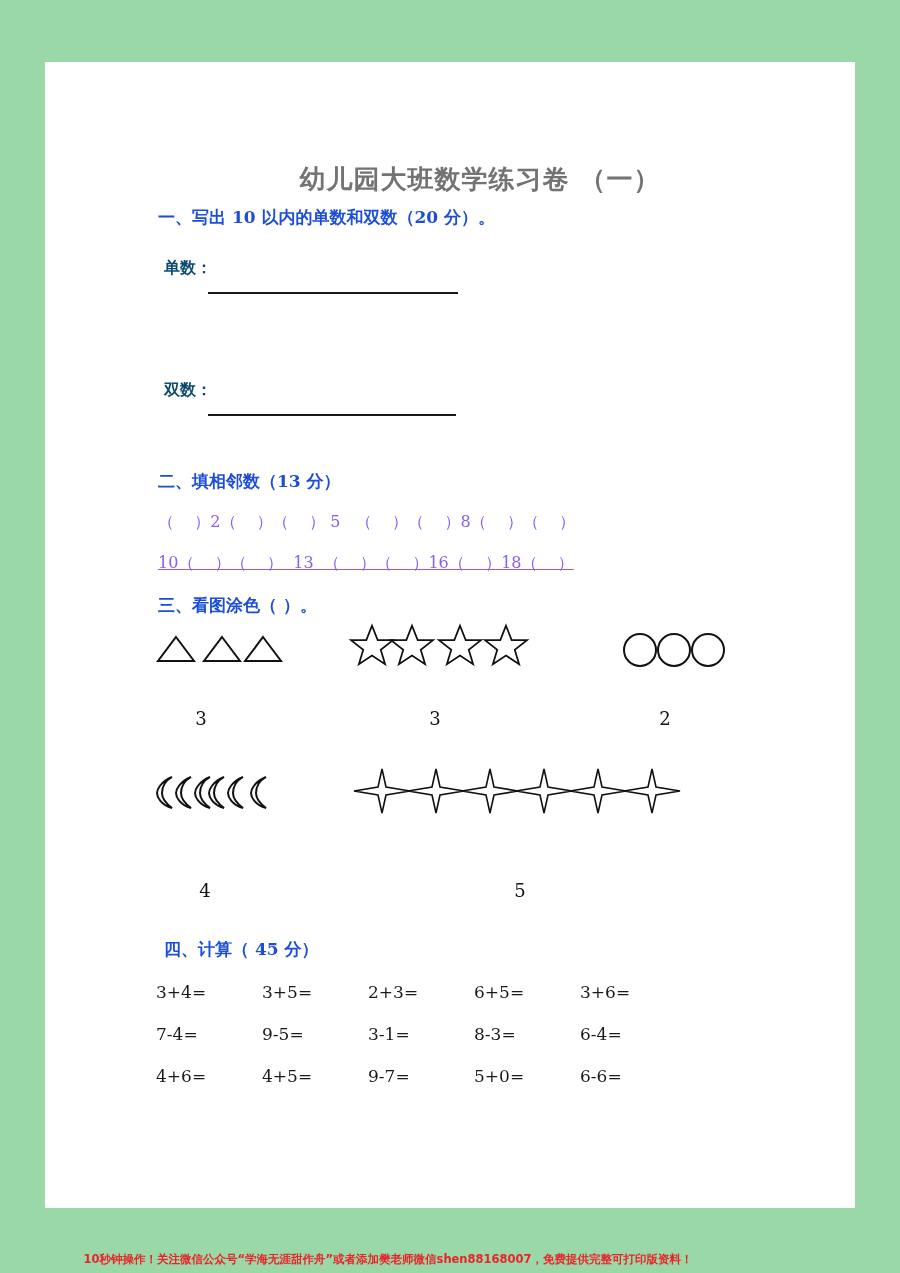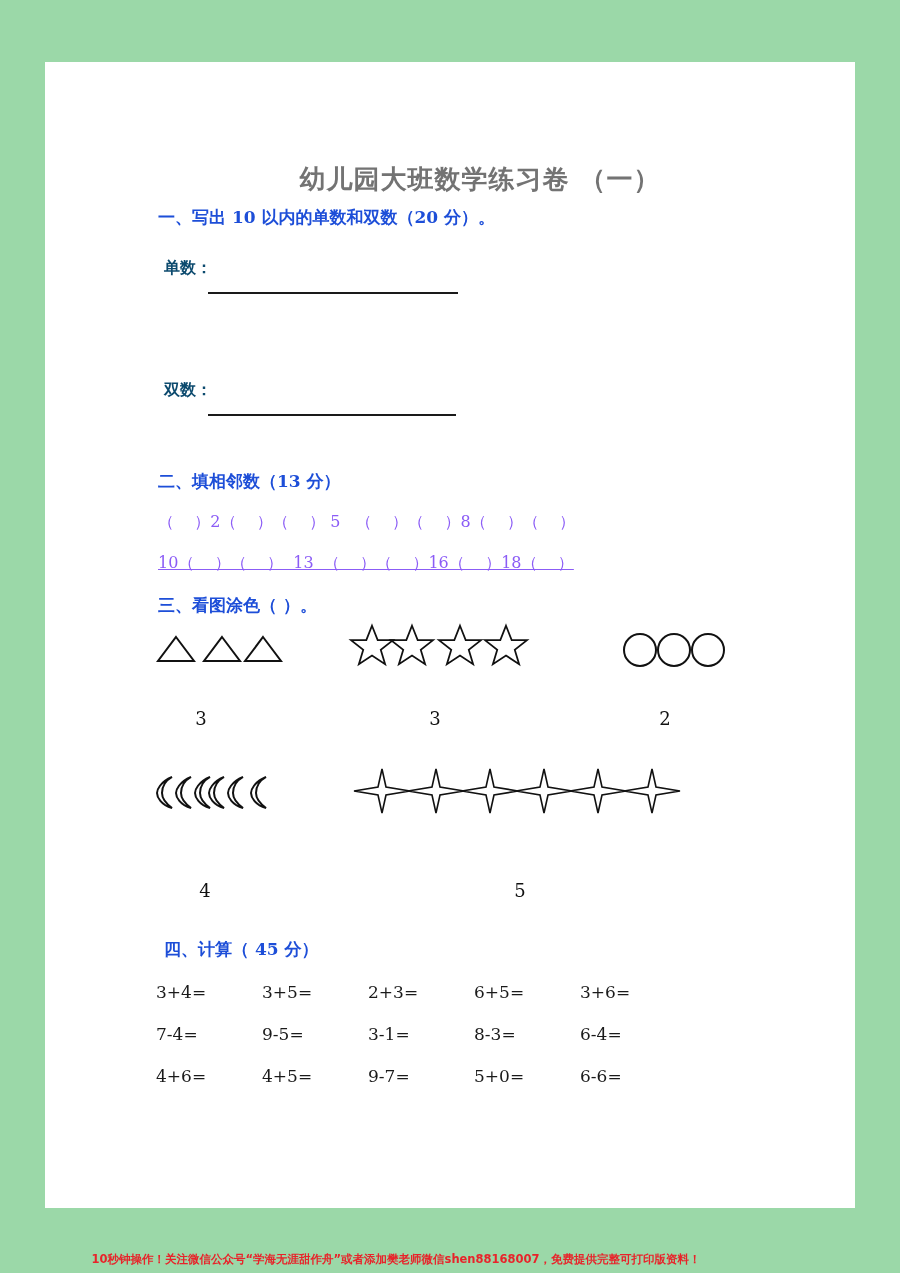--- a/index.html
+++ b/index.html
@@ -87,21 +87,21 @@
   }
   .calc-cell {
     width: 20%;
     font-size: 17px;
     color: #1a1a1a;
     font-family: "DejaVu Serif", serif;
     white-space: nowrap;
   }
   .footer-note {
     position: absolute;
-    left: 8px;
+    left: 0;
     bottom: 6px;
     width: 776px;
     text-align: center;
     font-size: 11.5px;
     font-weight: bold;
     color: #e8232a;
     font-family: "DejaVu Sans", sans-serif;
     white-space: nowrap;
   }
   svg { display: block; overflow: visible; }

